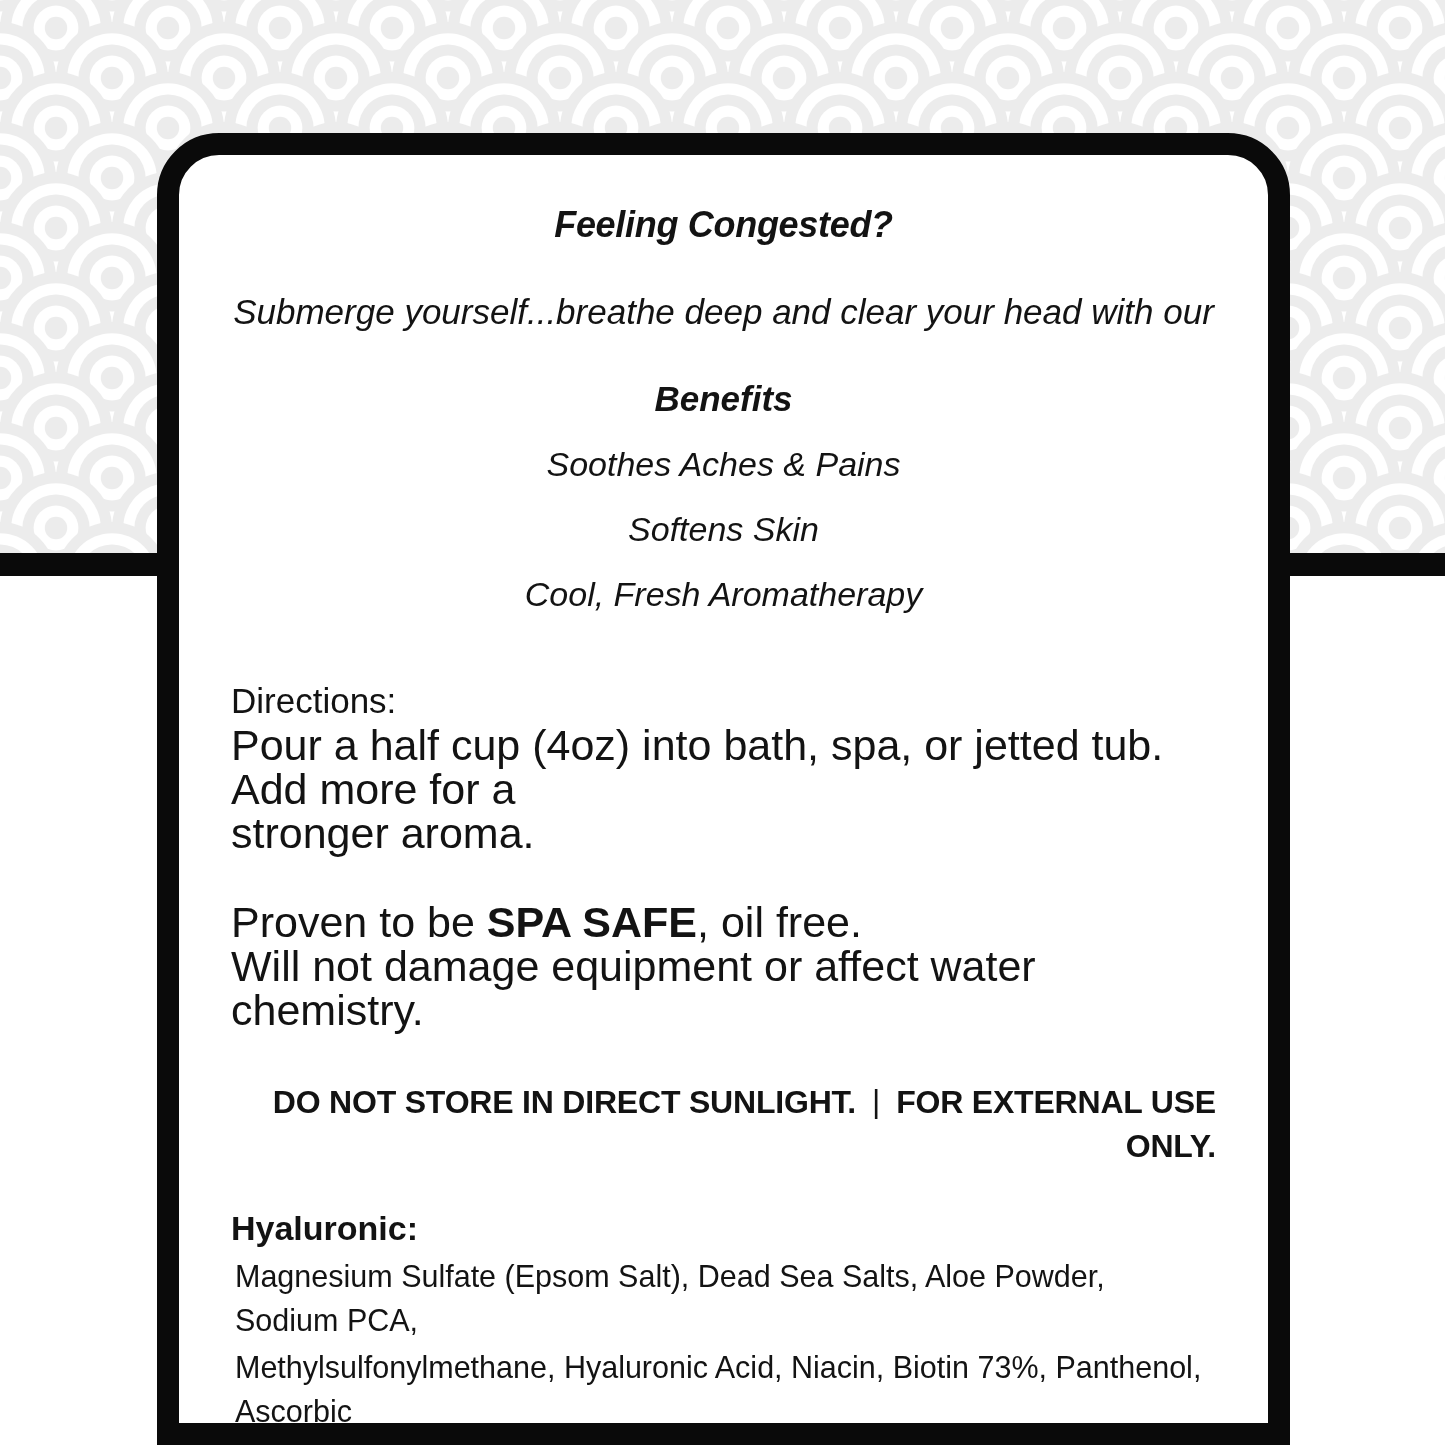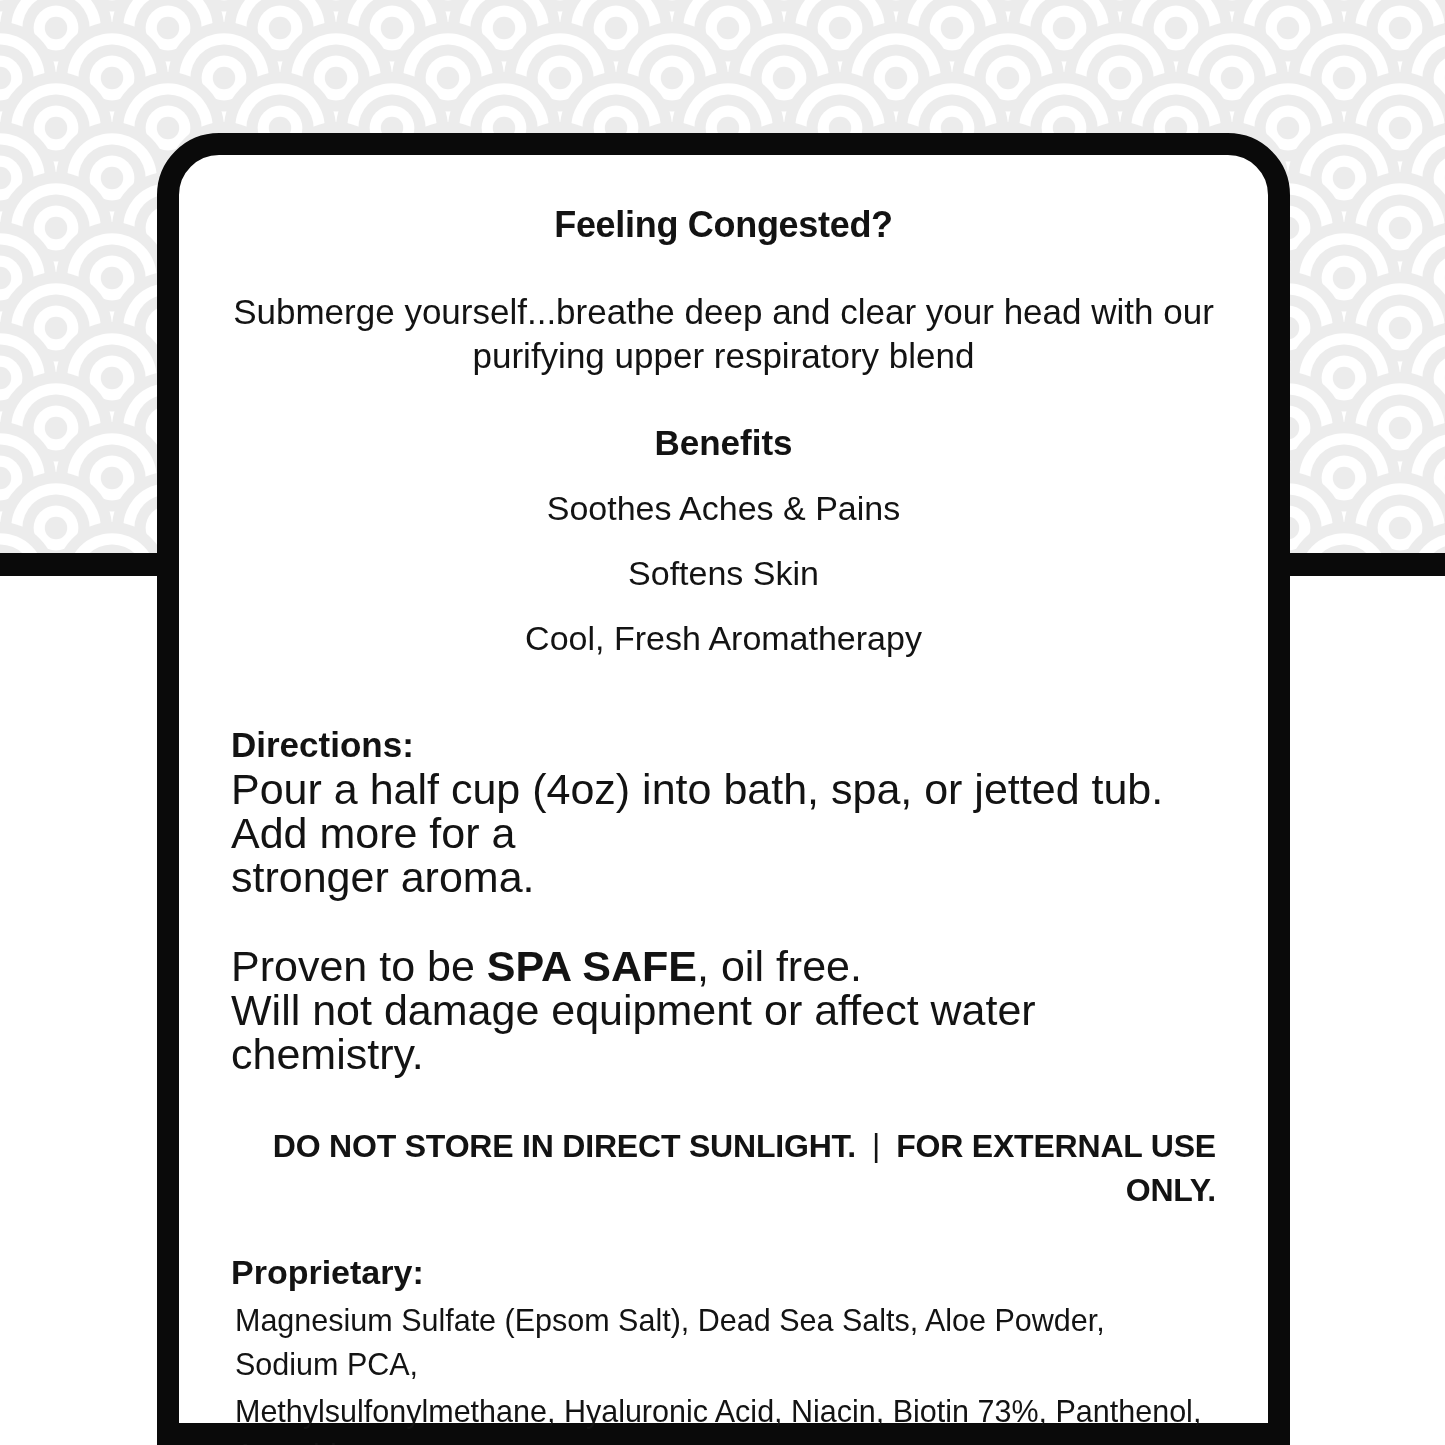--- a/index.html
+++ b/index.html
@@ -31,21 +31,21 @@
     background: #ffffff;
     border: 22px solid #0a0a0a;
     border-radius: 62px 62px 0 0;
   }
   .card-inner {
     position: relative;
     width: 100%; height: 100%;
     box-sizing: border-box;
     padding: 48px 52px 0 52px;
   }
-  .centered { text-align: center; }
+  .centered { text-align: center; font-style: italic; }
   .headline {
     font-size: 36px;
     font-weight: 700;
     line-height: 44px;
     letter-spacing: -0.3px;
     margin: 0;
   }
   .subtitle {
     margin: 43px 0 12px 0;
     font-size: 35px;
@@ -60,21 +60,21 @@
   }
   .benefit-item {
     margin: 21px 0 0 0;
     font-size: 34px;
     font-weight: 400;
     line-height: 44px;
   }
   .section-label {
     margin: 63px 0 0 0;
     font-size: 35px;
-    font-weight: 700;
+    font-weight: 400;
     line-height: 44px;
     text-align: left;
   }
   .body-line {
     font-size: 43px;
     font-weight: 400;
     line-height: 44px;
     text-align: left;
     margin: 0;
   }
@@ -141,21 +141,20 @@
 
   <div class="divider-bar"></div>
 
   <div class="card">
     <div class="card-inner">
 
       <h1 class="headline centered">Feeling Congested?</h1>
 
       <div class="subtitle centered">
         <div>Submerge yourself...breathe deep and clear your head with our</div>
-        <div>purifying upper respiratory blend</div>
       </div>
 
       <h2 class="benefits-title centered">Benefits</h2>
 
       <div class="centered">
         <div class="benefit-item">Soothes Aches &amp; Pains</div>
         <div class="benefit-item">Softens Skin</div>
         <div class="benefit-item">Cool, Fresh Aromatherapy</div>
       </div>
 
@@ -166,21 +165,21 @@
       </div>
 
       <div class="spa-block">
         <p class="body-line"><span>Proven to be </span><span class="bold-inline">SPA SAFE</span><span>, oil free.</span></p>
         <p class="body-line">Will not damage equipment or affect water chemistry.</p>
       </div>
 
       <p class="warning-line"><span>DO NOT STORE IN DIRECT SUNLIGHT.</span><span class="warning-sep">|</span><span>FOR EXTERNAL USE ONLY.</span></p>
 
       <div>
-        <h3 class="ingredients-label">Proprietary:</h3>
+        <h3 class="ingredients-label">Hyaluronic:</h3>
         <div class="ingredients-body">
           <p class="ingredient-line">Magnesium Sulfate (Epsom Salt), Dead Sea Salts, Aloe Powder, Sodium PCA,</p>
           <p class="ingredient-line">Methylsulfonylmethane, Hyaluronic Acid, Niacin, Biotin 73%, Panthenol, Ascorbic</p>
           <p class="ingredient-line">Acid, Proprietary Fragrance Blend, Sodium Carbonate, Salvia Officinalis (Sage)</p>
 
         </div>
       </div>
 
     </div>
   </div>

